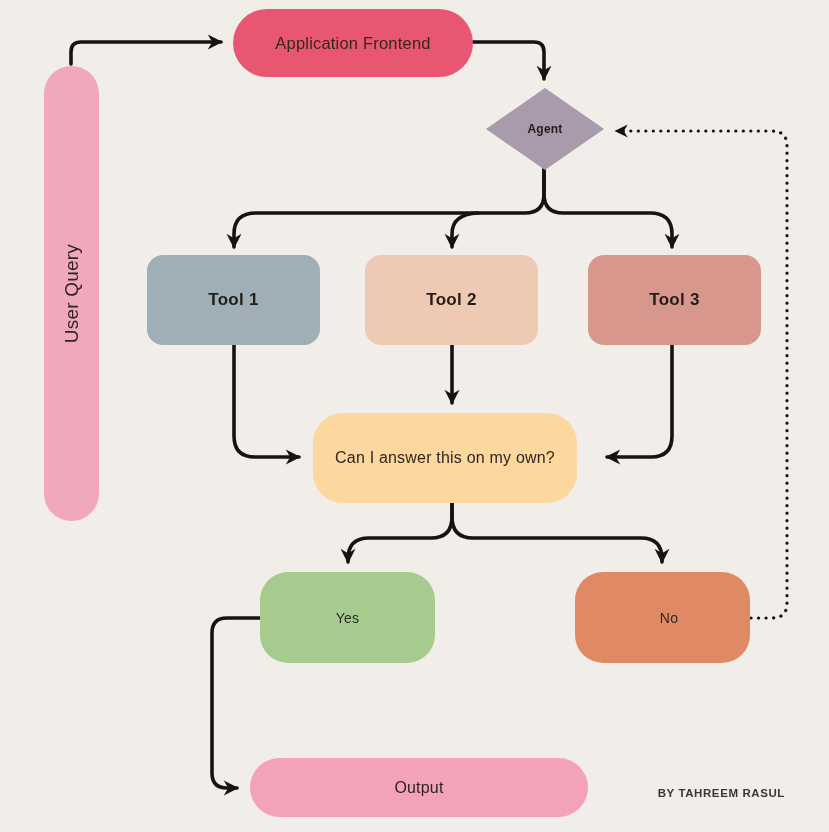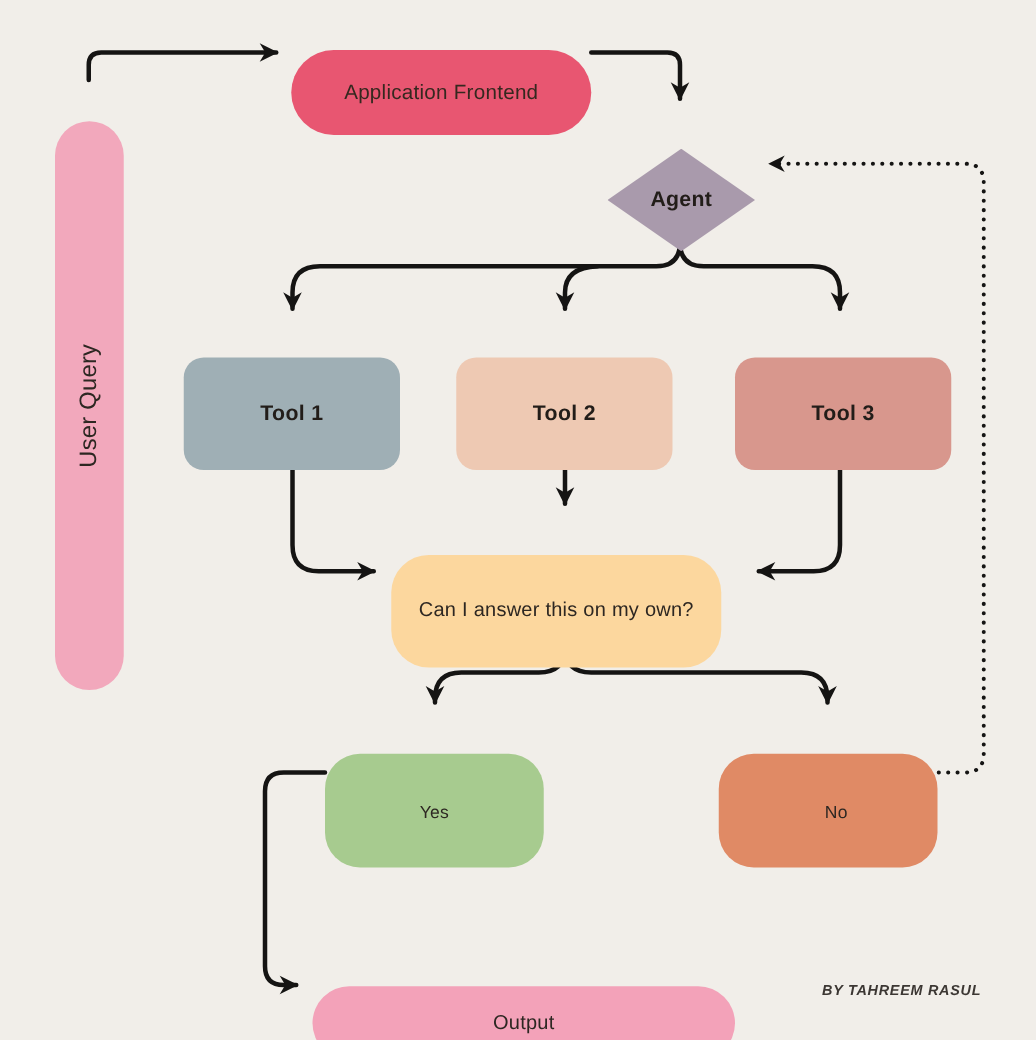--- a/index.html
+++ b/index.html
@@ -38,21 +38,20 @@
     stroke-dasharray:0.1 7.4;
   }
   .arrowhead{fill:var(--connector);}
   .node{
     position:absolute;
     display:flex;
     align-items:center;
     justify-content:center;
     text-align:center;
     box-sizing:border-box;
-    margin-top:31px;
   }
   .node .label{
     font-size:16px;
     color:var(--text);
     letter-spacing:.2px;
   }
   .pill{border-radius:999px;}
   .rounded{border-radius:16px;}
   .diamond{
     clip-path:polygon(50% 0,100% 50%,50% 100%,0 50%);
@@ -61,42 +60,41 @@
     left:44px;top:66px;width:55px;height:455px;
   }
   .node-user-query .label{
     writing-mode:vertical-rl;
     transform:rotate(180deg);
     font-size:19px;
   }
   .node-app-frontend{left:233px;top:9px;width:240px;height:68px;}
   .node-app-frontend .label{font-size:16.5px;color:#35281f;}
   .node-agent{left:486px;top:88px;width:118px;height:82px;}
-  .node-agent .label{font-weight:bold;font-size:17px;color:#221d19;}
+  .node-agent .label{font-weight:bold;font-size:12px;color:#221d19;}
   .node-tool{top:255px;width:173px;height:90px;}
   .node-tool .label{font-weight:bold;font-size:17px;color:#221d19;letter-spacing:.3px;}
   .node-tool-1{left:147px;}
   .node-tool-2{left:365px;}
   .node-tool-3{left:588px;}
   .node-question{left:313px;top:413px;width:264px;height:90px;border-radius:30px;text-align:right;}
   .node-yes,.node-no{top:572px;width:175px;height:91px;border-radius:28px;}
   .node-yes{left:260px;}
   .node-no{left:575px;}
   .node-yes .label,.node-no .label{font-size:14px;}
   .node-output{left:250px;top:758px;width:338px;height:59px;}
   .node-output .label{font-size:16px;}
   .credit{
     position:absolute;
     right:44px;
     top:787px;
     font-size:11.5px;
     letter-spacing:.6px;
     color:#3c3733;
     font-weight:bold;
-    font-style:italic;
   }
 </style>
 </head>
 <body>
 
 <div class="canvas">
 
   <svg class="edges" viewBox="0 0 829 832" xmlns="http://www.w3.org/2000/svg">
     <defs>
       <marker id="arrow" viewBox="0 0 10 10" refX="8.5" refY="5" markerWidth="4.6" markerHeight="4.6" orient="auto" markerUnits="strokeWidth">

